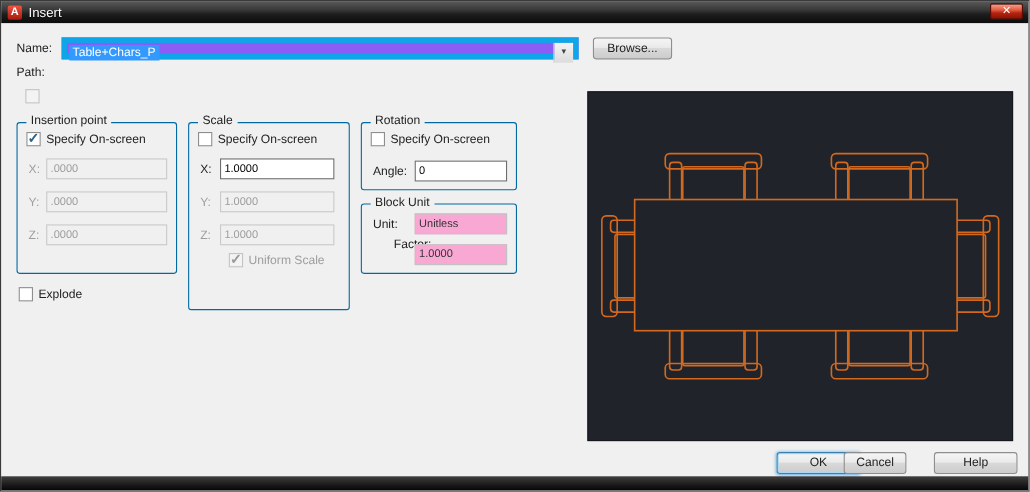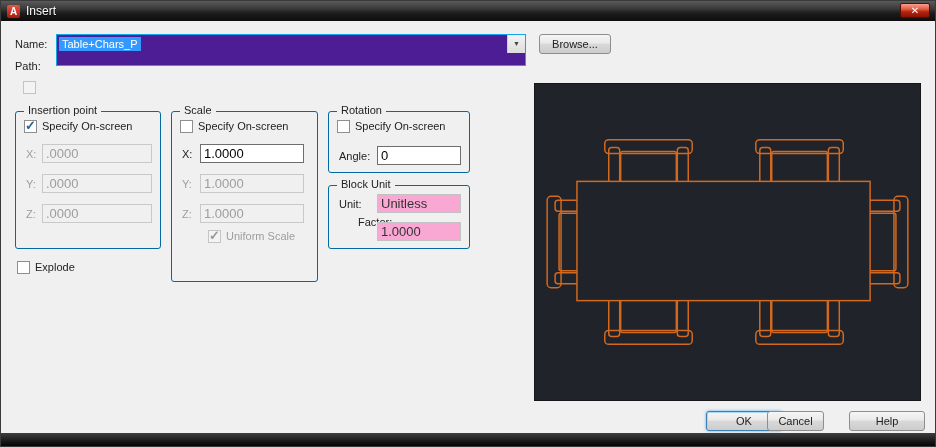--- a/index.html
+++ b/index.html
@@ -19,38 +19,38 @@
     border:1px solid #550c02;border-radius:2px;color:#fff;font-size:10px;
     line-height:13px;text-align:center;box-sizing:border-box;cursor:default;}
   
   .lbl{position:absolute;white-space:nowrap;}
   .dis{color:#9d9d9d;}
   .btn{position:absolute;height:20px;box-sizing:border-box;border:1px solid #8e8e8e;
     border-radius:3px;text-align:center;line-height:18px;
     background:linear-gradient(180deg,#f5f5f5 0%,#eaeaea 45%,#d9d9d9 50%,#cccccc 100%);}
   .btn.focused{border-color:#3c7fb1;box-shadow:inset 0 0 0 1px #a9d9f2,0 0 3px rgba(70,160,230,.9);}
   .field{position:absolute;height:19px;box-sizing:border-box;border:1px solid #6e6e6e;
-    background:#fff;font-family:"Liberation Sans",sans-serif;font-size:13px;
+    background:#fff;font-family:"Liberation Sans",sans-serif;font-size:10px;
     padding:0 3px;color:#000;}
   .field.off{background:#f0f0f0;border-color:#c9c9c9;color:#9d9d9d;}
   .field.ro{background:#f9a8d4;border-color:#c2c2c2;color:#333;}
   .checkbox{display:inline-block;width:13px;height:13px;background:#fff;
     border:1px solid #8e8e8e;box-sizing:border-box;vertical-align:-3px;margin-right:5px;
     position:relative;}
   .checkbox.off{background:#f3f3f3;border-color:#c4c4c4;}
   .checkbox .check-glyph{position:absolute;left:0px;top:-3px;font-size:13px;
     font-weight:bold;color:#2c628b;}
   .checkbox.off .check-glyph{color:#9a9a9a;}
   .ckrow{position:absolute;white-space:nowrap;}
   
   .group{position:absolute;border:1px solid #0369a1;border-radius:3px;box-sizing:border-box;}
   .group-title{position:absolute;top:-8px;left:8px;background:#f0f0f0;padding:0 4px;}
   
-  .combo{position:absolute;left:55px;top:33px;width:470px;height:32px;background:#4c1d95;
-    border:1px solid #0ea5e9;box-sizing:border-box;}
+  .combo{position:absolute;left:55px;top:33px;width:470px;height:20px;background:#8b5cf6;
+    border:5px solid #0ea5e9;box-sizing:border-box;}
   .combo-text{position:absolute;left:2px;top:2px;height:14px;line-height:14px;
     background:#3399ff;color:#fff;padding:0 3px;}
   .combo-arrow{position:absolute;right:0;top:0;width:17px;height:18px;
     border-left:1px solid #cfcfcf;background:linear-gradient(180deg,#f3f3f3,#dcdcdc);
     text-align:center;line-height:17px;font-size:7px;color:#444;}
   
   .preview{position:absolute;left:533px;top:82px;width:387px;height:318px;
     background:#20232a;border:1px solid #15171c;box-sizing:border-box;}
   .draw{stroke:#d2691e;fill:none;stroke-width:1.5;}
   .draw-fill{stroke:#d2691e;fill:#20232a;stroke-width:1.5;}

